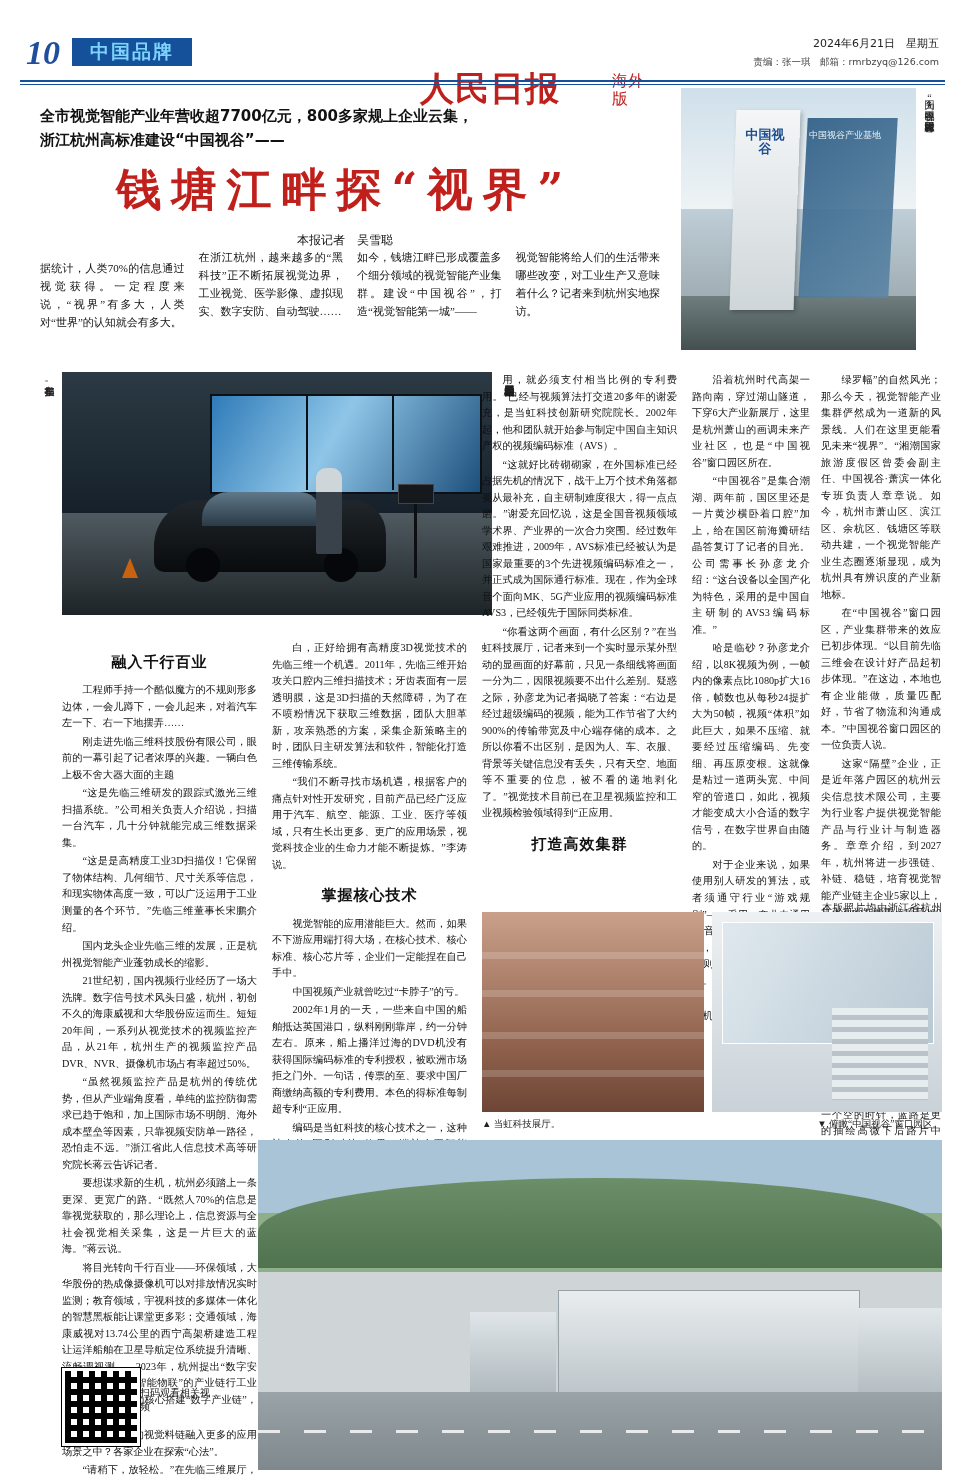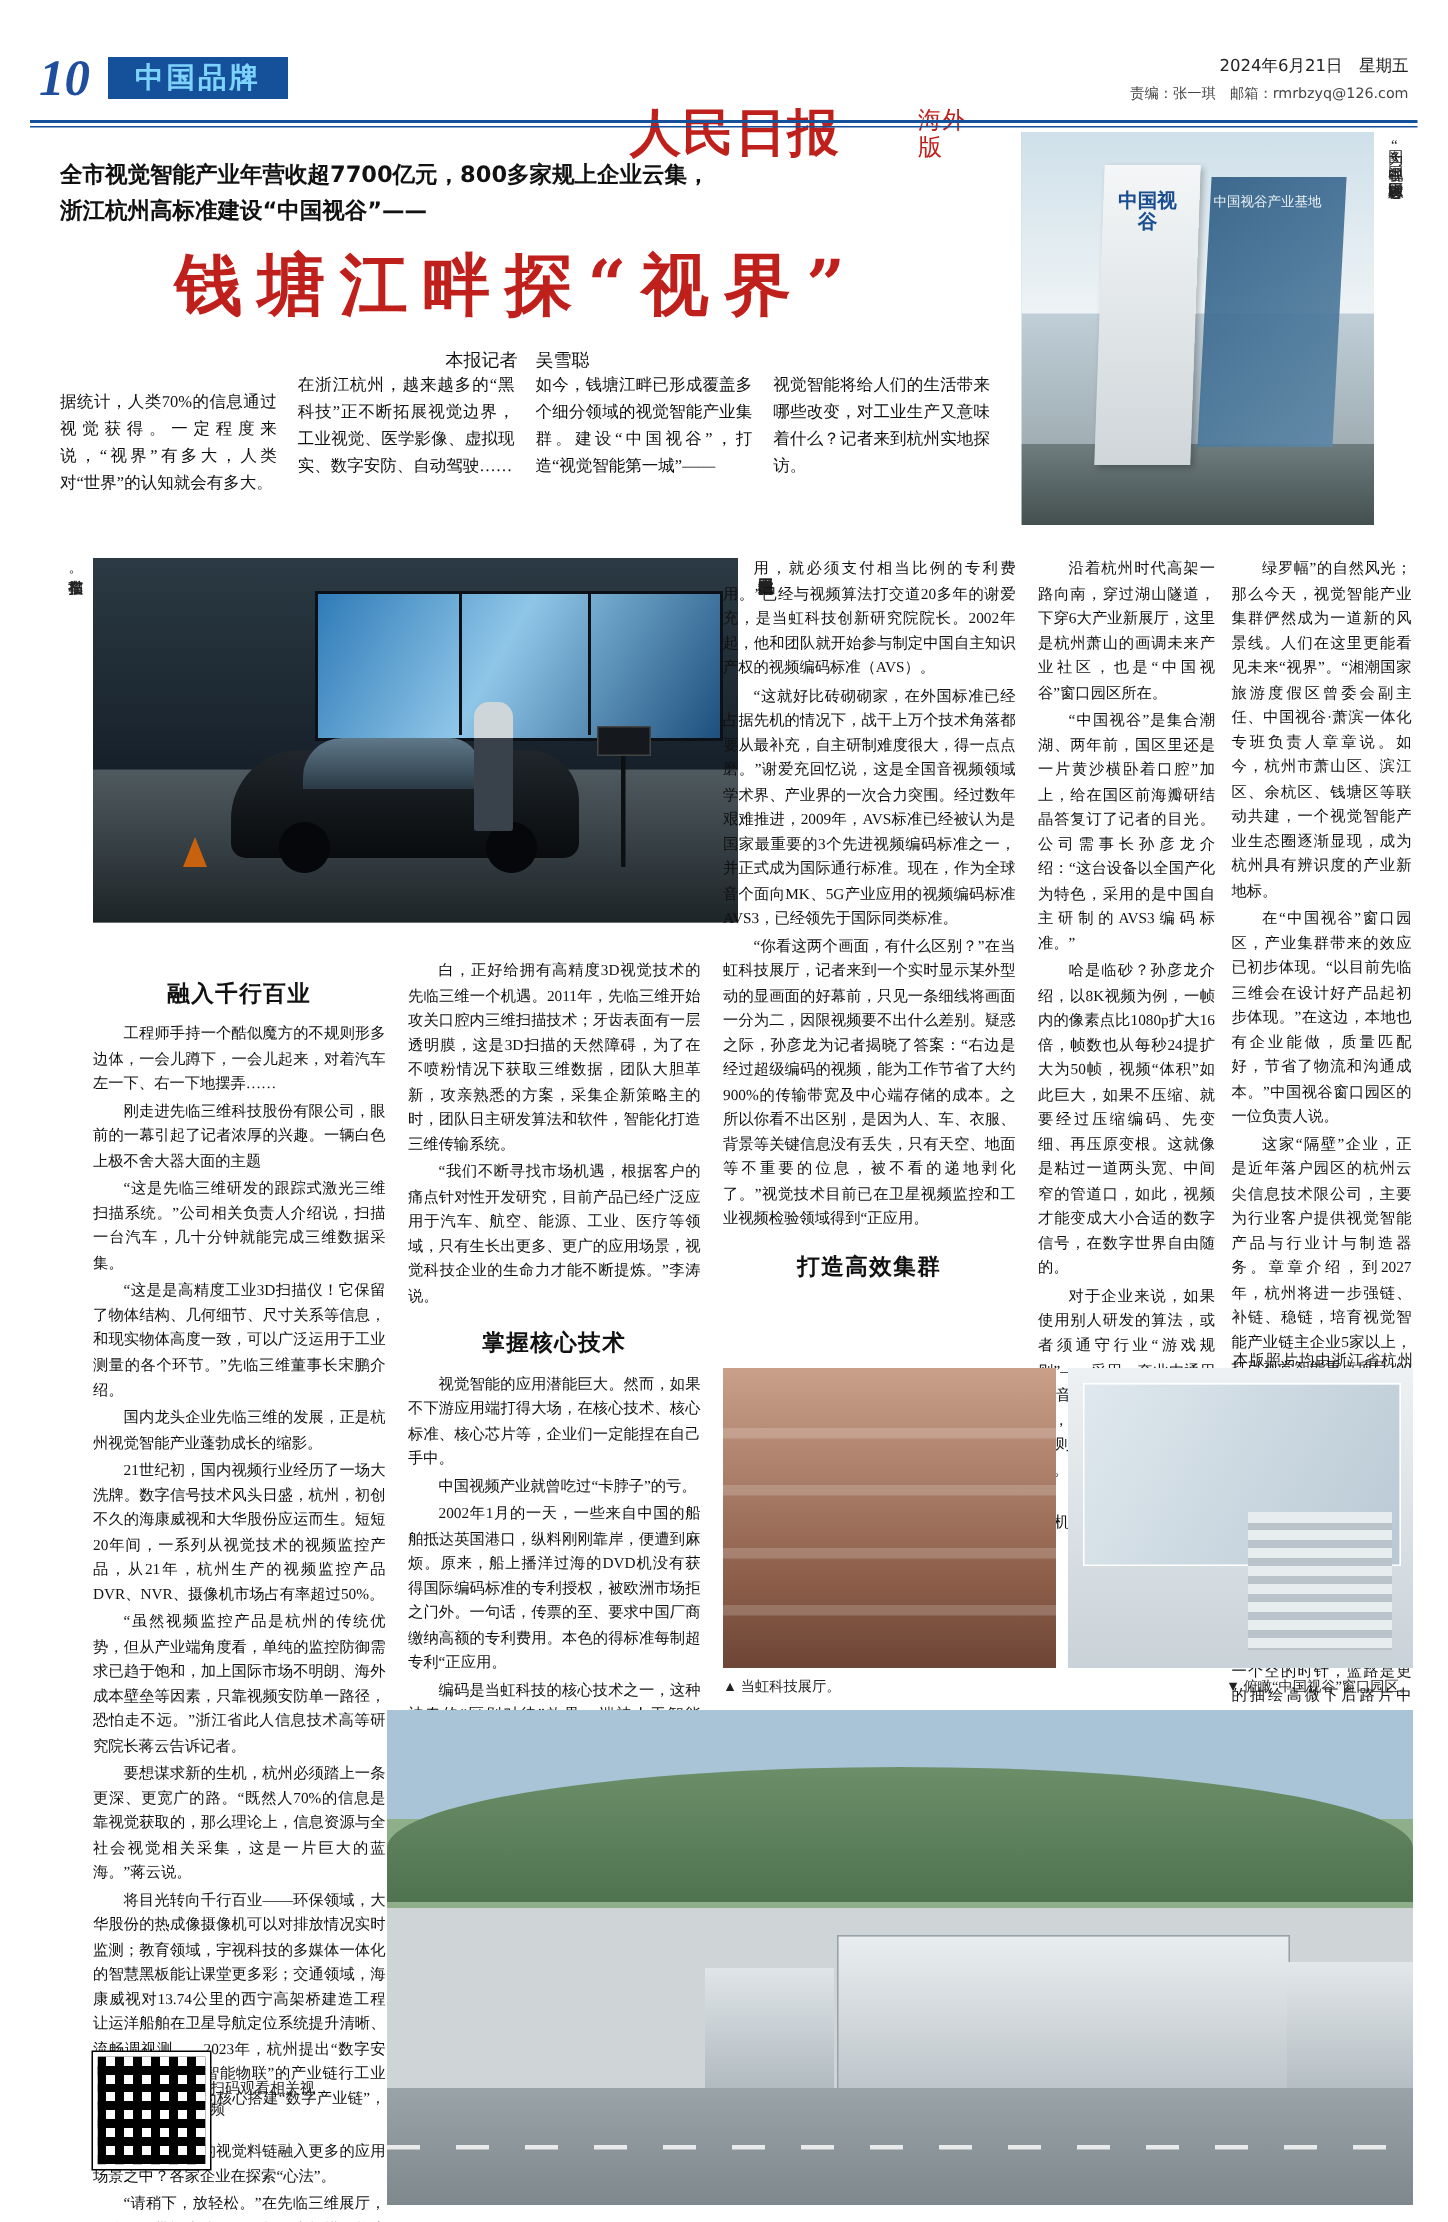--- a/index.html
+++ b/index.html
@@ -310,21 +310,21 @@
     <p>“请稍下，放轻松。”在先临三维展厅，工作人员带记者体验了一把牙齿扫描。将这盒盒大小的扫描器材伸入口腔，约一分钟左右，记者的上排牙齿模型便实时在电脑上出现，整个过程口腔没有丝毫不适感。</p>
 
   </div>
 
   <div class="col c2">
     <p>白，正好给拥有高精度3D视觉技术的先临三维一个机遇。2011年，先临三维开始攻关口腔内三维扫描技术；牙齿表面有一层透明膜，这是3D扫描的天然障碍，为了在不喷粉情况下获取三维数据，团队大胆革新，攻亲熟悉的方案，采集企新策略主的时，团队日主研发算法和软件，智能化打造三维传输系统。</p>
     <p>“我们不断寻找市场机遇，根据客户的痛点针对性开发研究，目前产品已经广泛应用于汽车、航空、能源、工业、医疗等领域，只有生长出更多、更广的应用场景，视觉科技企业的生命力才能不断提炼。”李涛说。</p>
     <div class="subhead">掌握核心技术</div>
     <p>视觉智能的应用潜能巨大。然而，如果不下游应用端打得大场，在核心技术、核心标准、核心芯片等，企业们一定能捏在自己手中。</p>
     <p>中国视频产业就曾吃过“卡脖子”的亏。</p>
-    <p>2002年1月的一天，一些来自中国的船舶抵达英国港口，纵料刚刚靠岸，便遭到麻烦。原来，船上播洋过海的DVD机没有获得国际编码标准的专利授权，被欧洲市场拒之门外。一句话，传票的至、要求中国厂商缴纳高额的专利费用。本色的得标准每制超专利“正应用。</p>
+    <p>2002年1月的一天，一些来自中国的船舶抵达英国港口，纵料刚刚靠岸，约一分钟左右。原来，船上播洋过海的DVD机没有获得国际编码标准的专利授权，被欧洲市场拒之门外。一句话，传票的至、要求中国厂商缴纳高额的专利费用。本色的得标准每制超专利“正应用。</p>
     <p>编码是当虹科技的核心技术之一，这种神奇的“区别对待”效果，端被人工智能的“大脑”。“我们时面而的压缩不是简单、粗暴、无差别的，而是基于人工智能的感知编码，精准流化不重要的信息，而且可以在圆阔的并被缩缩的范围。”谢爱充介绍。</p>
     <p>“对于视觉智能企业，不光要做大应用层，更要做深基层，做强技术层，这也是杭州打造“中国视谷”的目标之一，要掌握核心技术，将产业“命门”牢牢握在自己手里。”蒋云说。</p>
   </div>
 
   <div class="col c3">
     <p>用，就必须支付相当比例的专利费用。”已经与视频算法打交道20多年的谢爱充，是当虹科技创新研究院院长。2002年起，他和团队就开始参与制定中国自主知识产权的视频编码标准（AVS）。</p>
     <p>“这就好比砖砌砌家，在外国标准已经占据先机的情况下，战干上万个技术角落都要从最补充，自主研制难度很大，得一点点磨。”谢爱充回忆说，这是全国音视频领域学术界、产业界的一次合力突围。经过数年艰难推进，2009年，AVS标准已经被认为是国家最重要的3个先进视频编码标准之一，并正式成为国际通行标准。现在，作为全球音个面向MK、5G产业应用的视频编码标准AVS3，已经领先于国际同类标准。</p>
     <p>“你看这两个画面，有什么区别？”在当虹科技展厅，记者来到一个实时显示某外型动的显画面的好幕前，只见一条细线将画面一分为二，因限视频要不出什么差别。疑惑之际，孙彦龙为记者揭晓了答案：“右边是经过超级编码的视频，能为工作节省了大约900%的传输带宽及中心端存储的成本。之所以你看不出区别，是因为人、车、衣服、背景等关键信息没有丢失，只有天空、地面等不重要的位息，被不看的递地剥化了。”视觉技术目前已在卫星视频监控和工业视频检验领域得到“正应用。</p>
     <div class="subhead">打造高效集群</div>
   </div>

